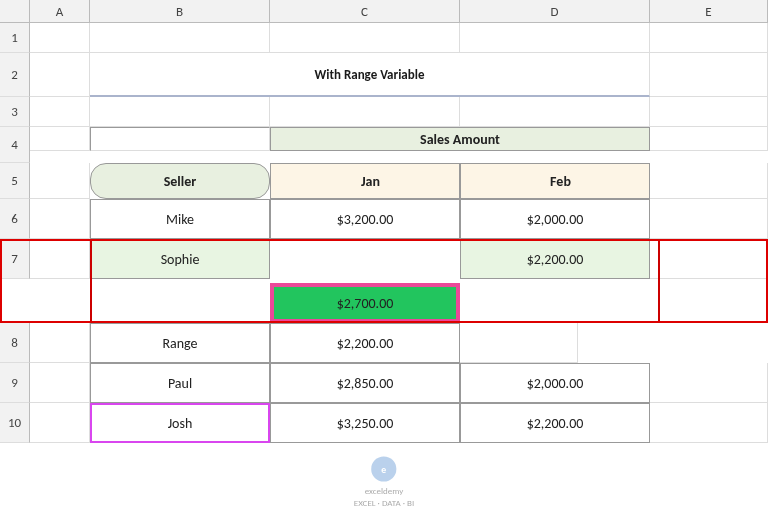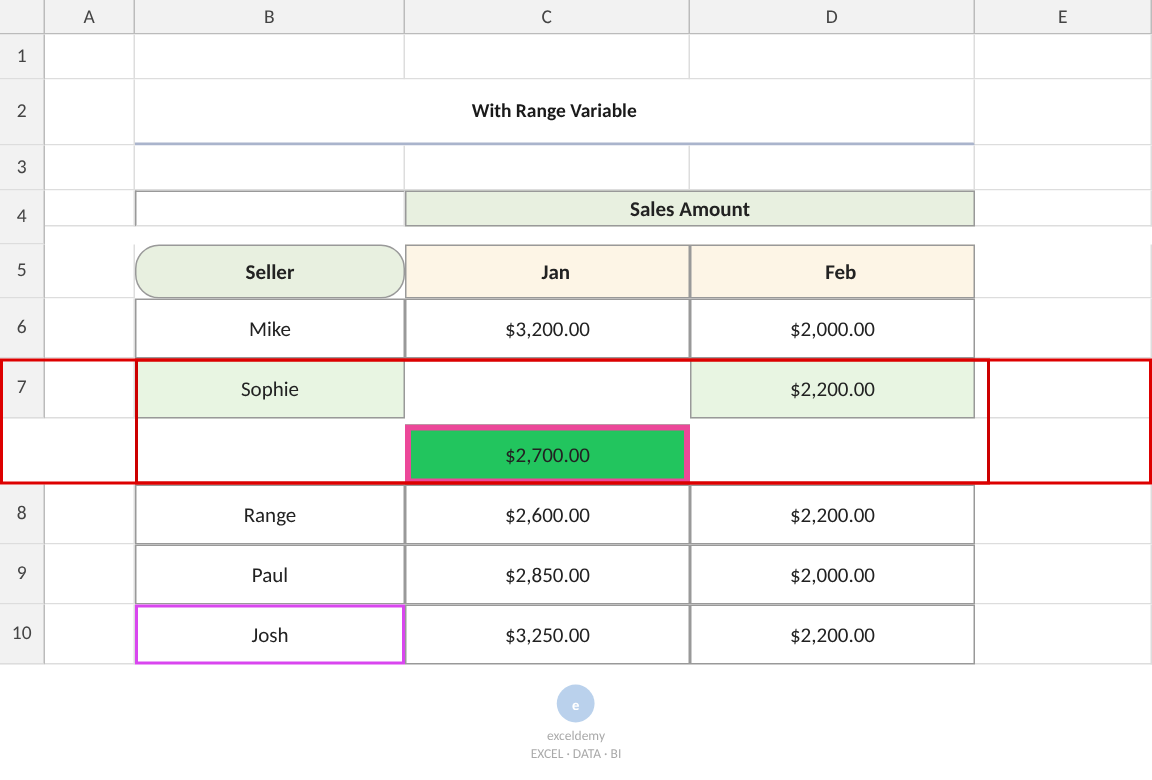--- a/index.html
+++ b/index.html
@@ -277,21 +277,20 @@
       <div class="cell col-d highlighted-row" style="border:1px solid #999; background:#e8f5e2;">$2,200.00</div>
       <div class="cell col-e empty-cell"></div>
 
       <div style="position:absolute; left:90px; top:0; width:570px; height:100%; border:2.5px solid #cc0000; pointer-events:none; z-index:5;"></div>
     </div>
 
     <div class="row row-8">
       <div class="row-num">8</div>
       <div class="cell col-a empty-cell"></div>
       <div class="cell col-b" style="border:1px solid #999;">Range</div>
-      <div class="cell col-c" style="border:1px solid #999;">$2,600.00</div>
       <div class="cell col-d" style="border:1px solid #999;">$2,200.00</div>
       <div class="cell col-e empty-cell"></div>
     </div>
 
     <div class="row row-9">
       <div class="row-num">9</div>
       <div class="cell col-a empty-cell"></div>
       <div class="cell col-b" style="border:1px solid #999;">Paul</div>
       <div class="cell col-c" style="border:1px solid #999;">$2,850.00</div>
       <div class="cell col-d" style="border:1px solid #999;">$2,000.00</div>

